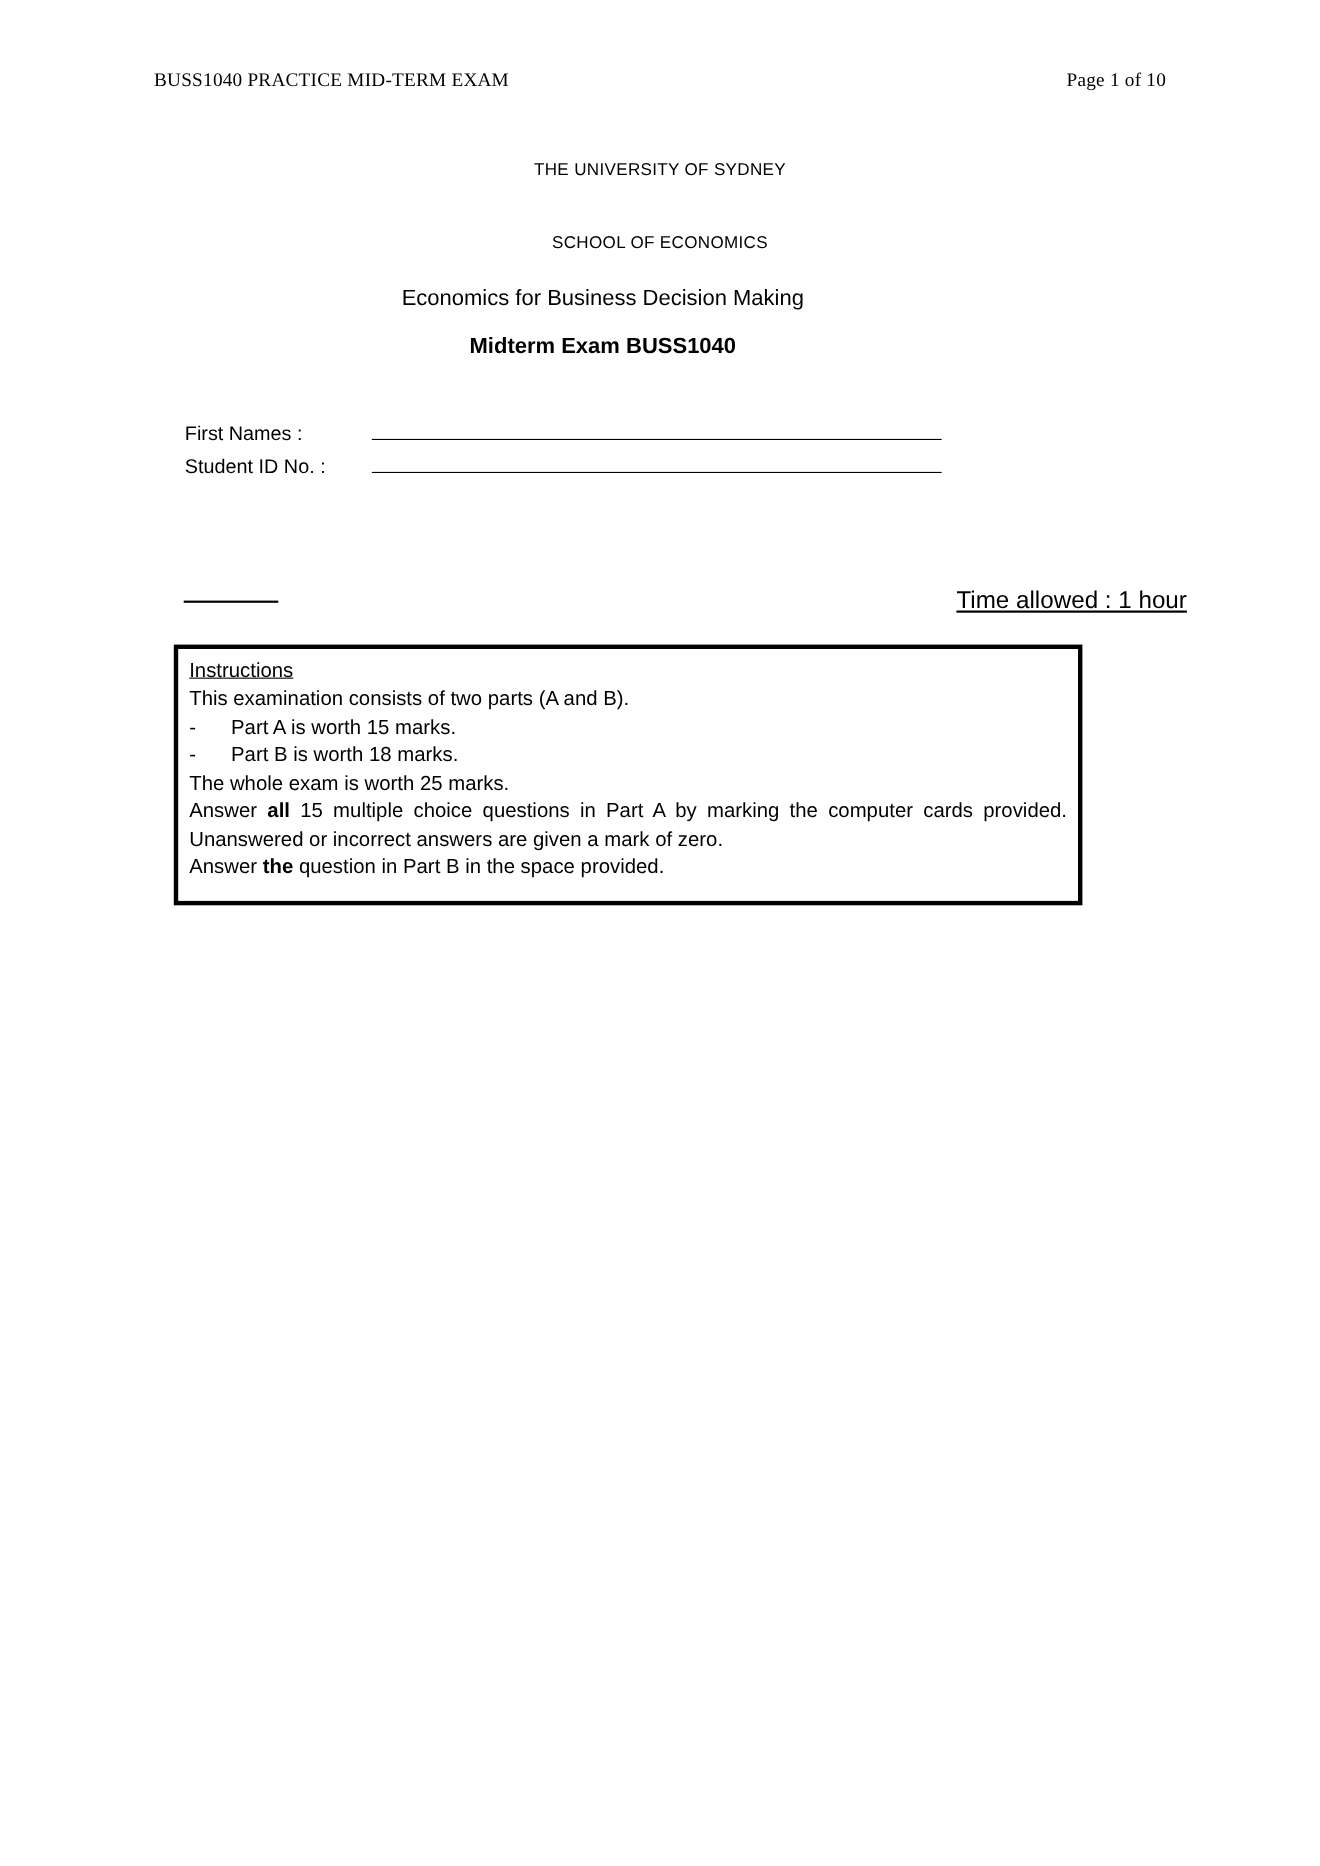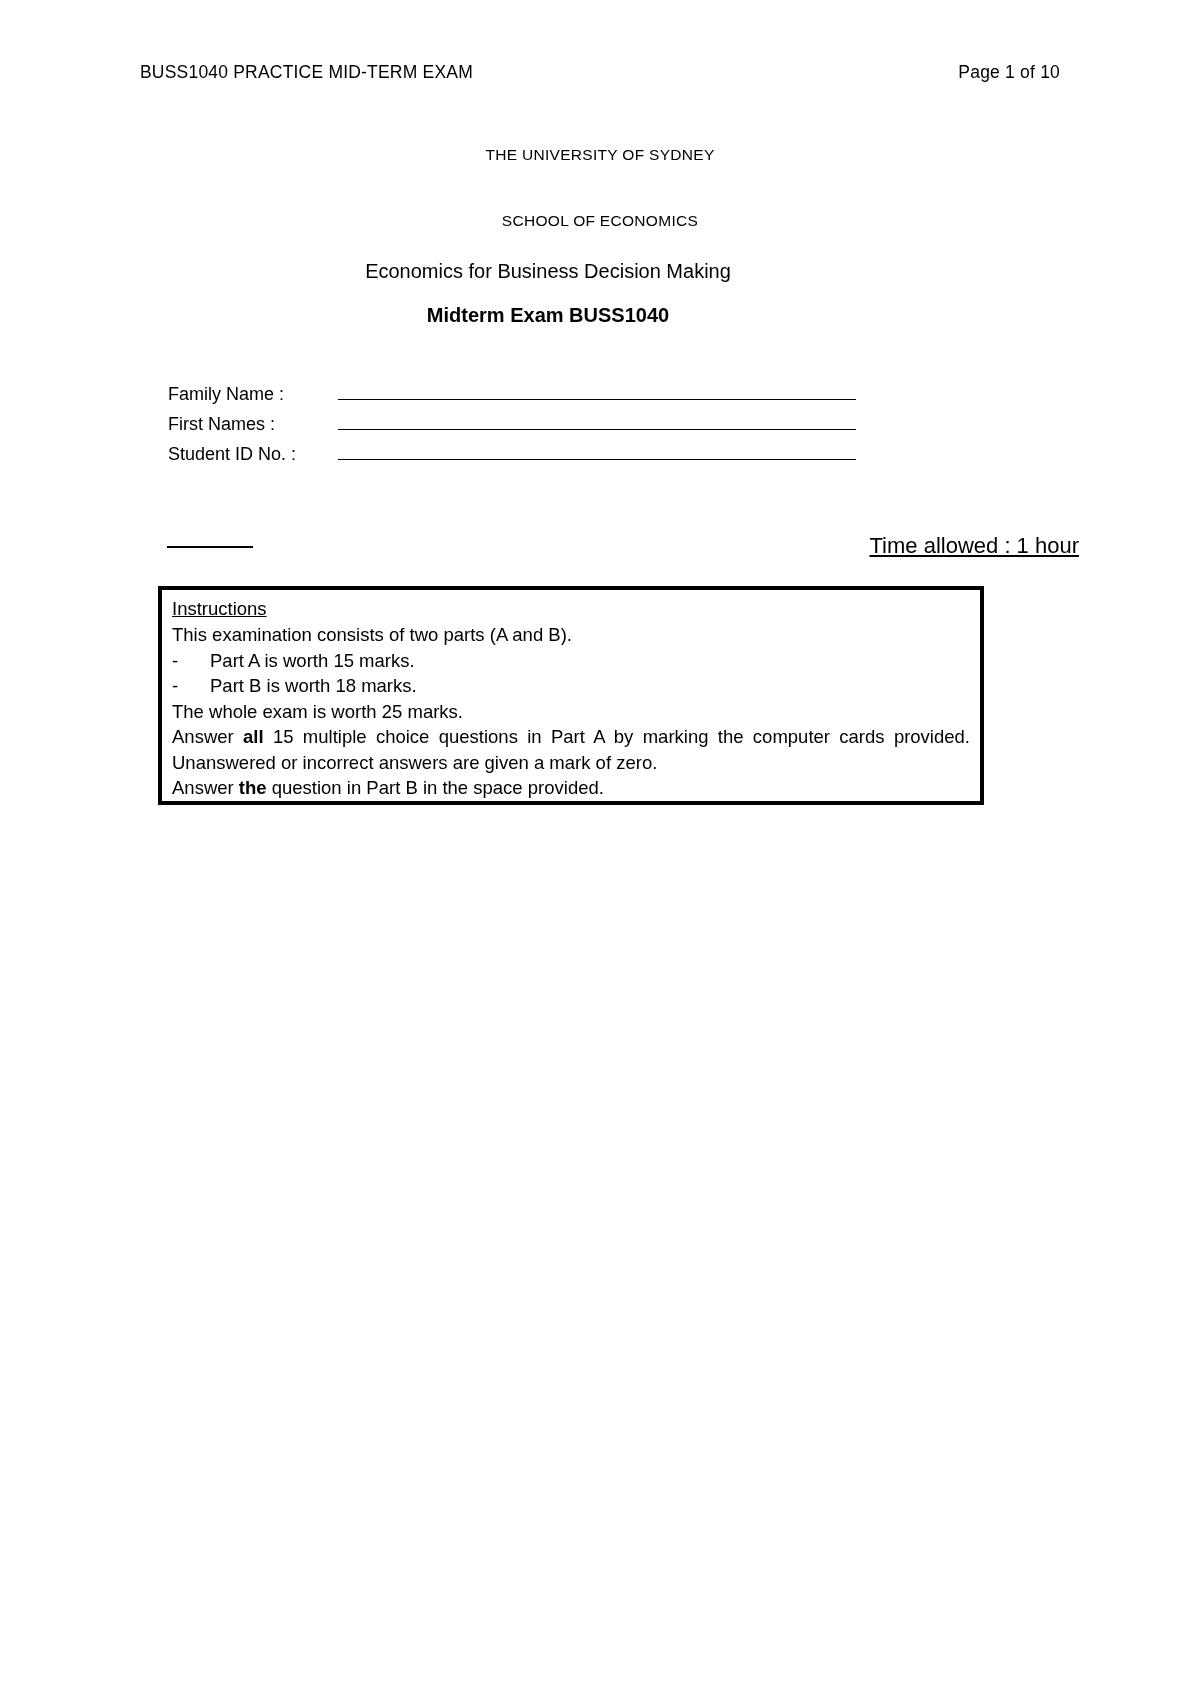--- a/index.html
+++ b/index.html
@@ -21,20 +21,21 @@
   .header {
     position: absolute;
     top: 62px;
     left: 140px;
     width: 920px;
     display: flex;
     justify-content: space-between;
     align-items: baseline;
     font-size: 17.5px;
     letter-spacing: 0.2px;
+    font-family: Liberation Serif, serif;
   }
   .header-left { white-space: nowrap; }
   .header-right { white-space: nowrap; }
 
   .uni-line {
     position: absolute;
     left: 0;
     width: 1200px;
     text-align: center;
     font-size: 15.5px;
@@ -91,21 +92,21 @@
     text-decoration: underline;
     white-space: nowrap;
   }
 
   .instructions-box {
     position: absolute;
     top: 586px;
     left: 158px;
     width: 826px;
     border: 4px solid #000;
-    padding: 8px 10px 0 10px;
+    padding: 8px 10px 18px 10px;
     box-sizing: border-box;
     background: #fff;
   }
   .instructions-title {
     font-size: 18.5px;
     text-decoration: underline;
     margin-bottom: 2px;
   }
   .instr-line {
     font-size: 18.5px;
@@ -141,24 +142,20 @@
   </div>
 
   <div class="uni-line" id="uni-name">THE UNIVERSITY OF SYDNEY</div>
   <div class="uni-line" id="school-name">SCHOOL OF ECONOMICS</div>
 
   <div class="course-line" id="course-title">Economics for Business Decision Making</div>
   <div class="course-line" id="exam-title">Midterm Exam BUSS1040</div>
 
   <div class="fields">
     <div class="field-row">
-      <div class="field-label">Family Name :</div>
-      <div class="field-rule"></div>
-    </div>
-    <div class="field-row">
       <div class="field-label">First Names :</div>
       <div class="field-rule"></div>
     </div>
     <div class="field-row">
       <div class="field-label">Student ID No. :</div>
       <div class="field-rule"></div>
     </div>
   </div>
 
   <div class="short-rule"></div>

